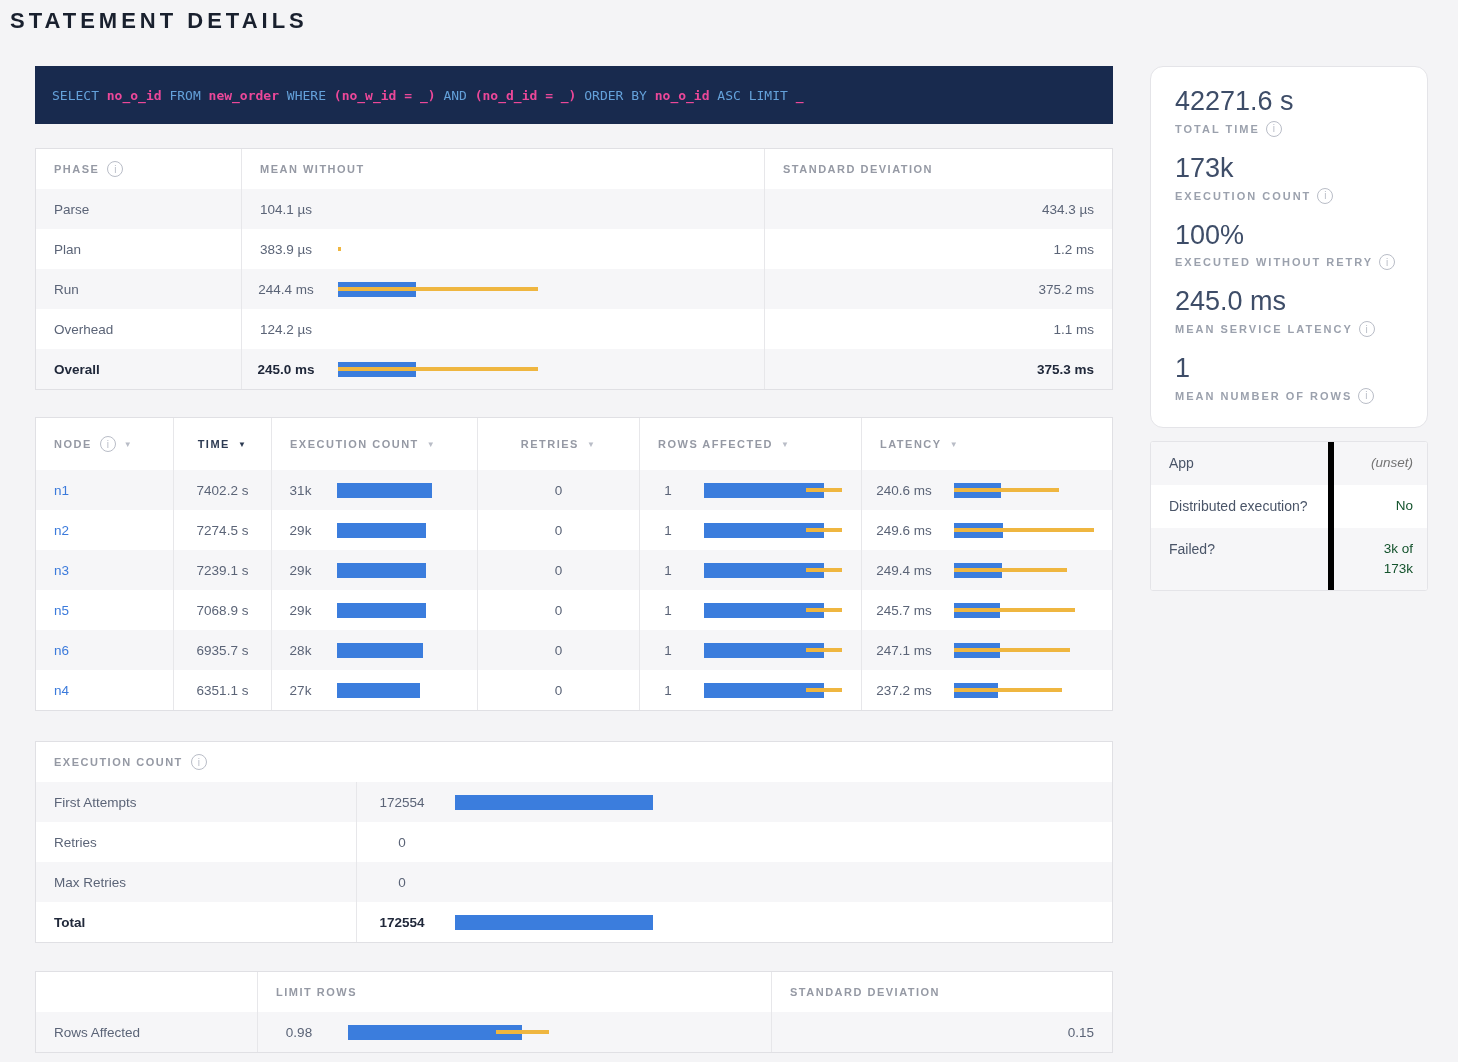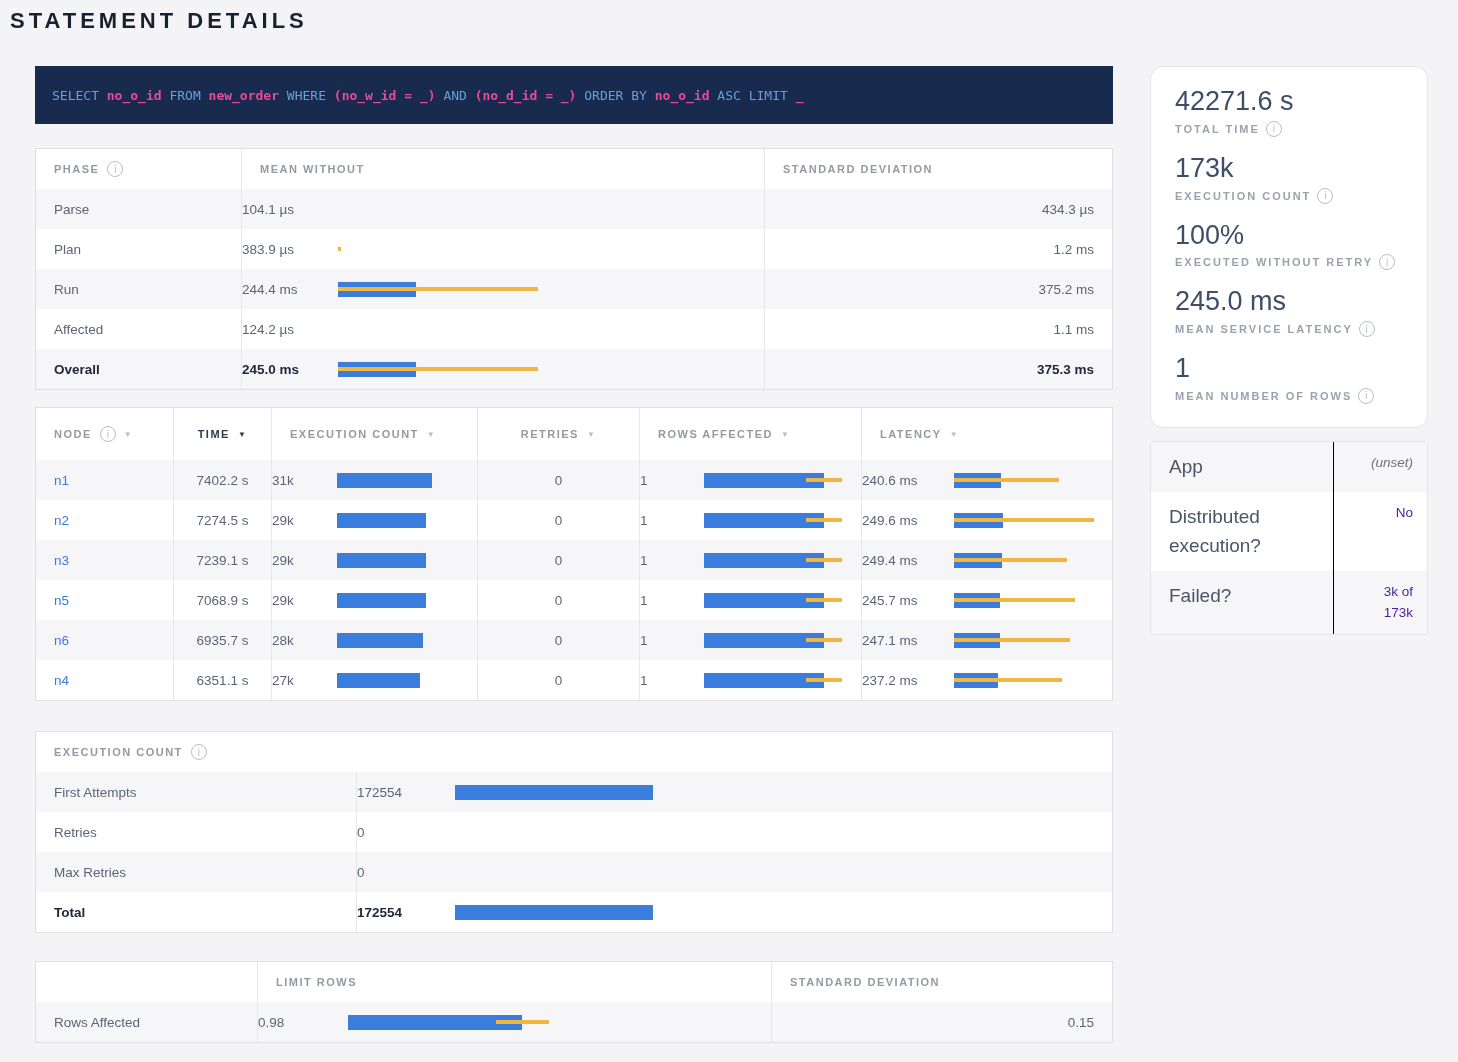--- a/index.html
+++ b/index.html
@@ -52,27 +52,27 @@
   .cval{ justify-content:center; padding-left:0; }
 
   .phase-grid{ display:grid; grid-template-columns:205px 523px 350px; height:40px; }
   .node-grid{ display:grid; grid-template-columns:137px 98px 206px 162px 222px 253px; }
   .node-head{ height:52px; }
   .node-body .tr{ height:40px; }
   .exec-grid{ display:grid; grid-template-columns:320px 758px; height:40px; }
   .rowsaf-grid{ display:grid; grid-template-columns:221px 514px 343px; height:40px; }
 
   .mt-phase{ margin-top:24px; }
-  .mt-node{ margin-top:17px; }
+  .mt-node{ margin-top:27px; }
   .mt-exec{ margin-top:30px; }
   .mt-rowsaf{ margin-top:28px; }
 
   
   .valbar{ padding-left:0; }
-  .val{ flex-shrink:0; text-align:left; }
+  .val{ flex-shrink:0; text-align:center; }
   .w88{ width:88px; } .w57{ width:57px; } .w56{ width:56px; }
   .w84{ width:84px; } .w90{ width:90px; } .w82{ width:82px; }
   .bar-track{ position:relative; flex:1; height:15px; margin-left:8px; margin-right:12px; }
   .bar-mean{ position:absolute; left:0; top:0; height:15px; background:var(--bar-blue); }
   .bar-dev{ position:absolute; top:5.5px; height:4px; background:var(--bar-yellow); }
 
   .node-link{ color:var(--link); cursor:pointer; }
 
   .info-icon{
     display:inline-flex; align-items:center; justify-content:center;
@@ -97,25 +97,25 @@
 
   
   .details-card{
     margin-top:13px; background:#ffffff; border:1px solid #e4e4e8; border-radius:3px;
     overflow:hidden;
   }
   .detail-row{ display:grid; grid-template-columns:183px 95px; min-height:40px; }
   .details-card > .detail-row:nth-of-type(odd){ background:#f6f6f8; }
   .details-card > .detail-row:nth-of-type(even){ background:#ffffff; }
   .detail-label{
-    padding:11px 12px 11px 18px; font-size:19px; color:#4a5568;
-    border-right:1px solid #000000; line-height:1.5;
+    padding:11px 12px 11px 18px; font-size:14px; color:#4a5568;
+    border-right:6px solid #000000; line-height:1.5;
   }
   .detail-value{
-    padding:11px 16px 11px 24px; font-size:13.5px; color:#4c1d95;
+    padding:11px 16px 11px 24px; font-size:13.5px; color:#14532d;
     text-align:right; line-height:1.5;
   }
   .detail-row.muted .detail-value{ font-style:italic; color:#737373; }
 </style>
 </head>
 <body>
 
 <h1 class="page-title">STATEMENT DETAILS</h1>
 
 <div class="main-col">
@@ -159,21 +159,21 @@
             <span class="val w88">244.4 ms</span>
             <span class="bar-track">
               <div class="bar-mean" style="width: 78px;"></div>
               <div class="bar-dev" style="left: 0px; width: 200px;"></div>
             </span>
           </div>
           <div class="cell sep rval">375.2 ms</div>
         </div>
 
         <div class="tr phase-grid">
-          <div class="cell">Affected</div>
+          <div class="cell">Overhead</div>
           <div class="cell sep valbar">
             <span class="val w88">124.2 µs</span>
             <span class="bar-track"></span>
           </div>
           <div class="cell sep rval">1.1 ms</div>
         </div>
 
         <div class="tr phase-grid bold">
           <div class="cell">Overall</div>
           <div class="cell sep valbar">

